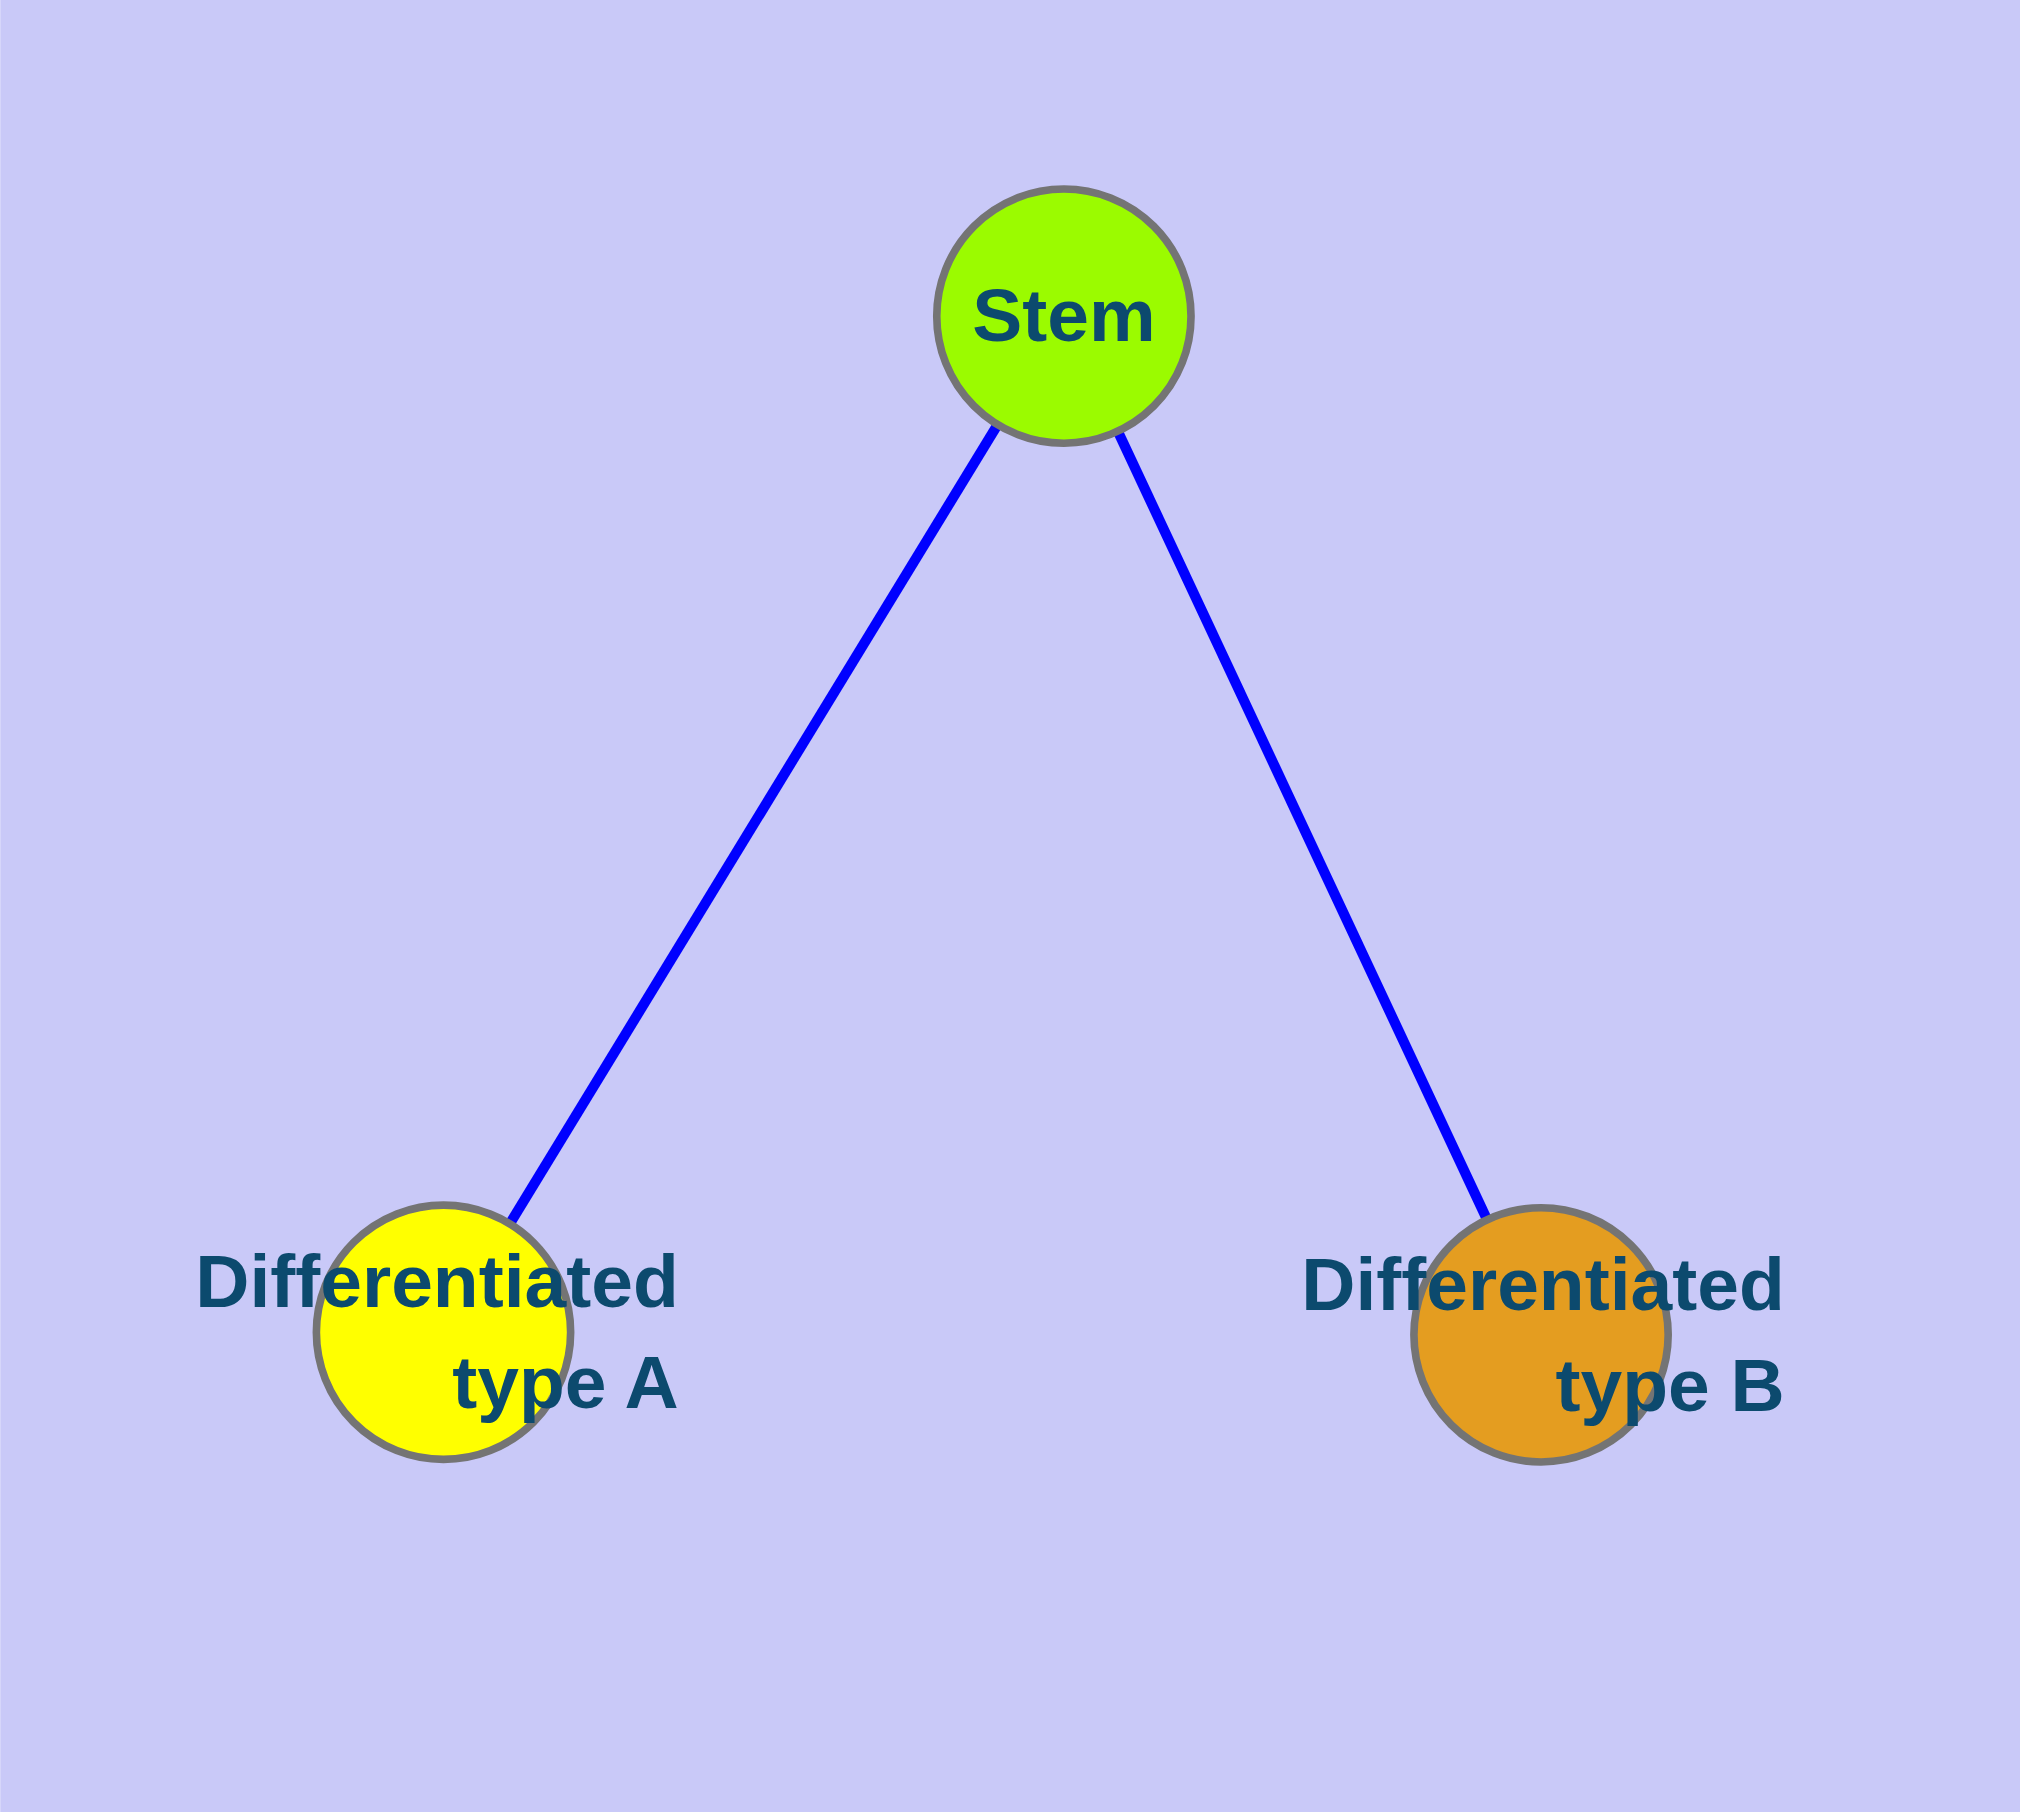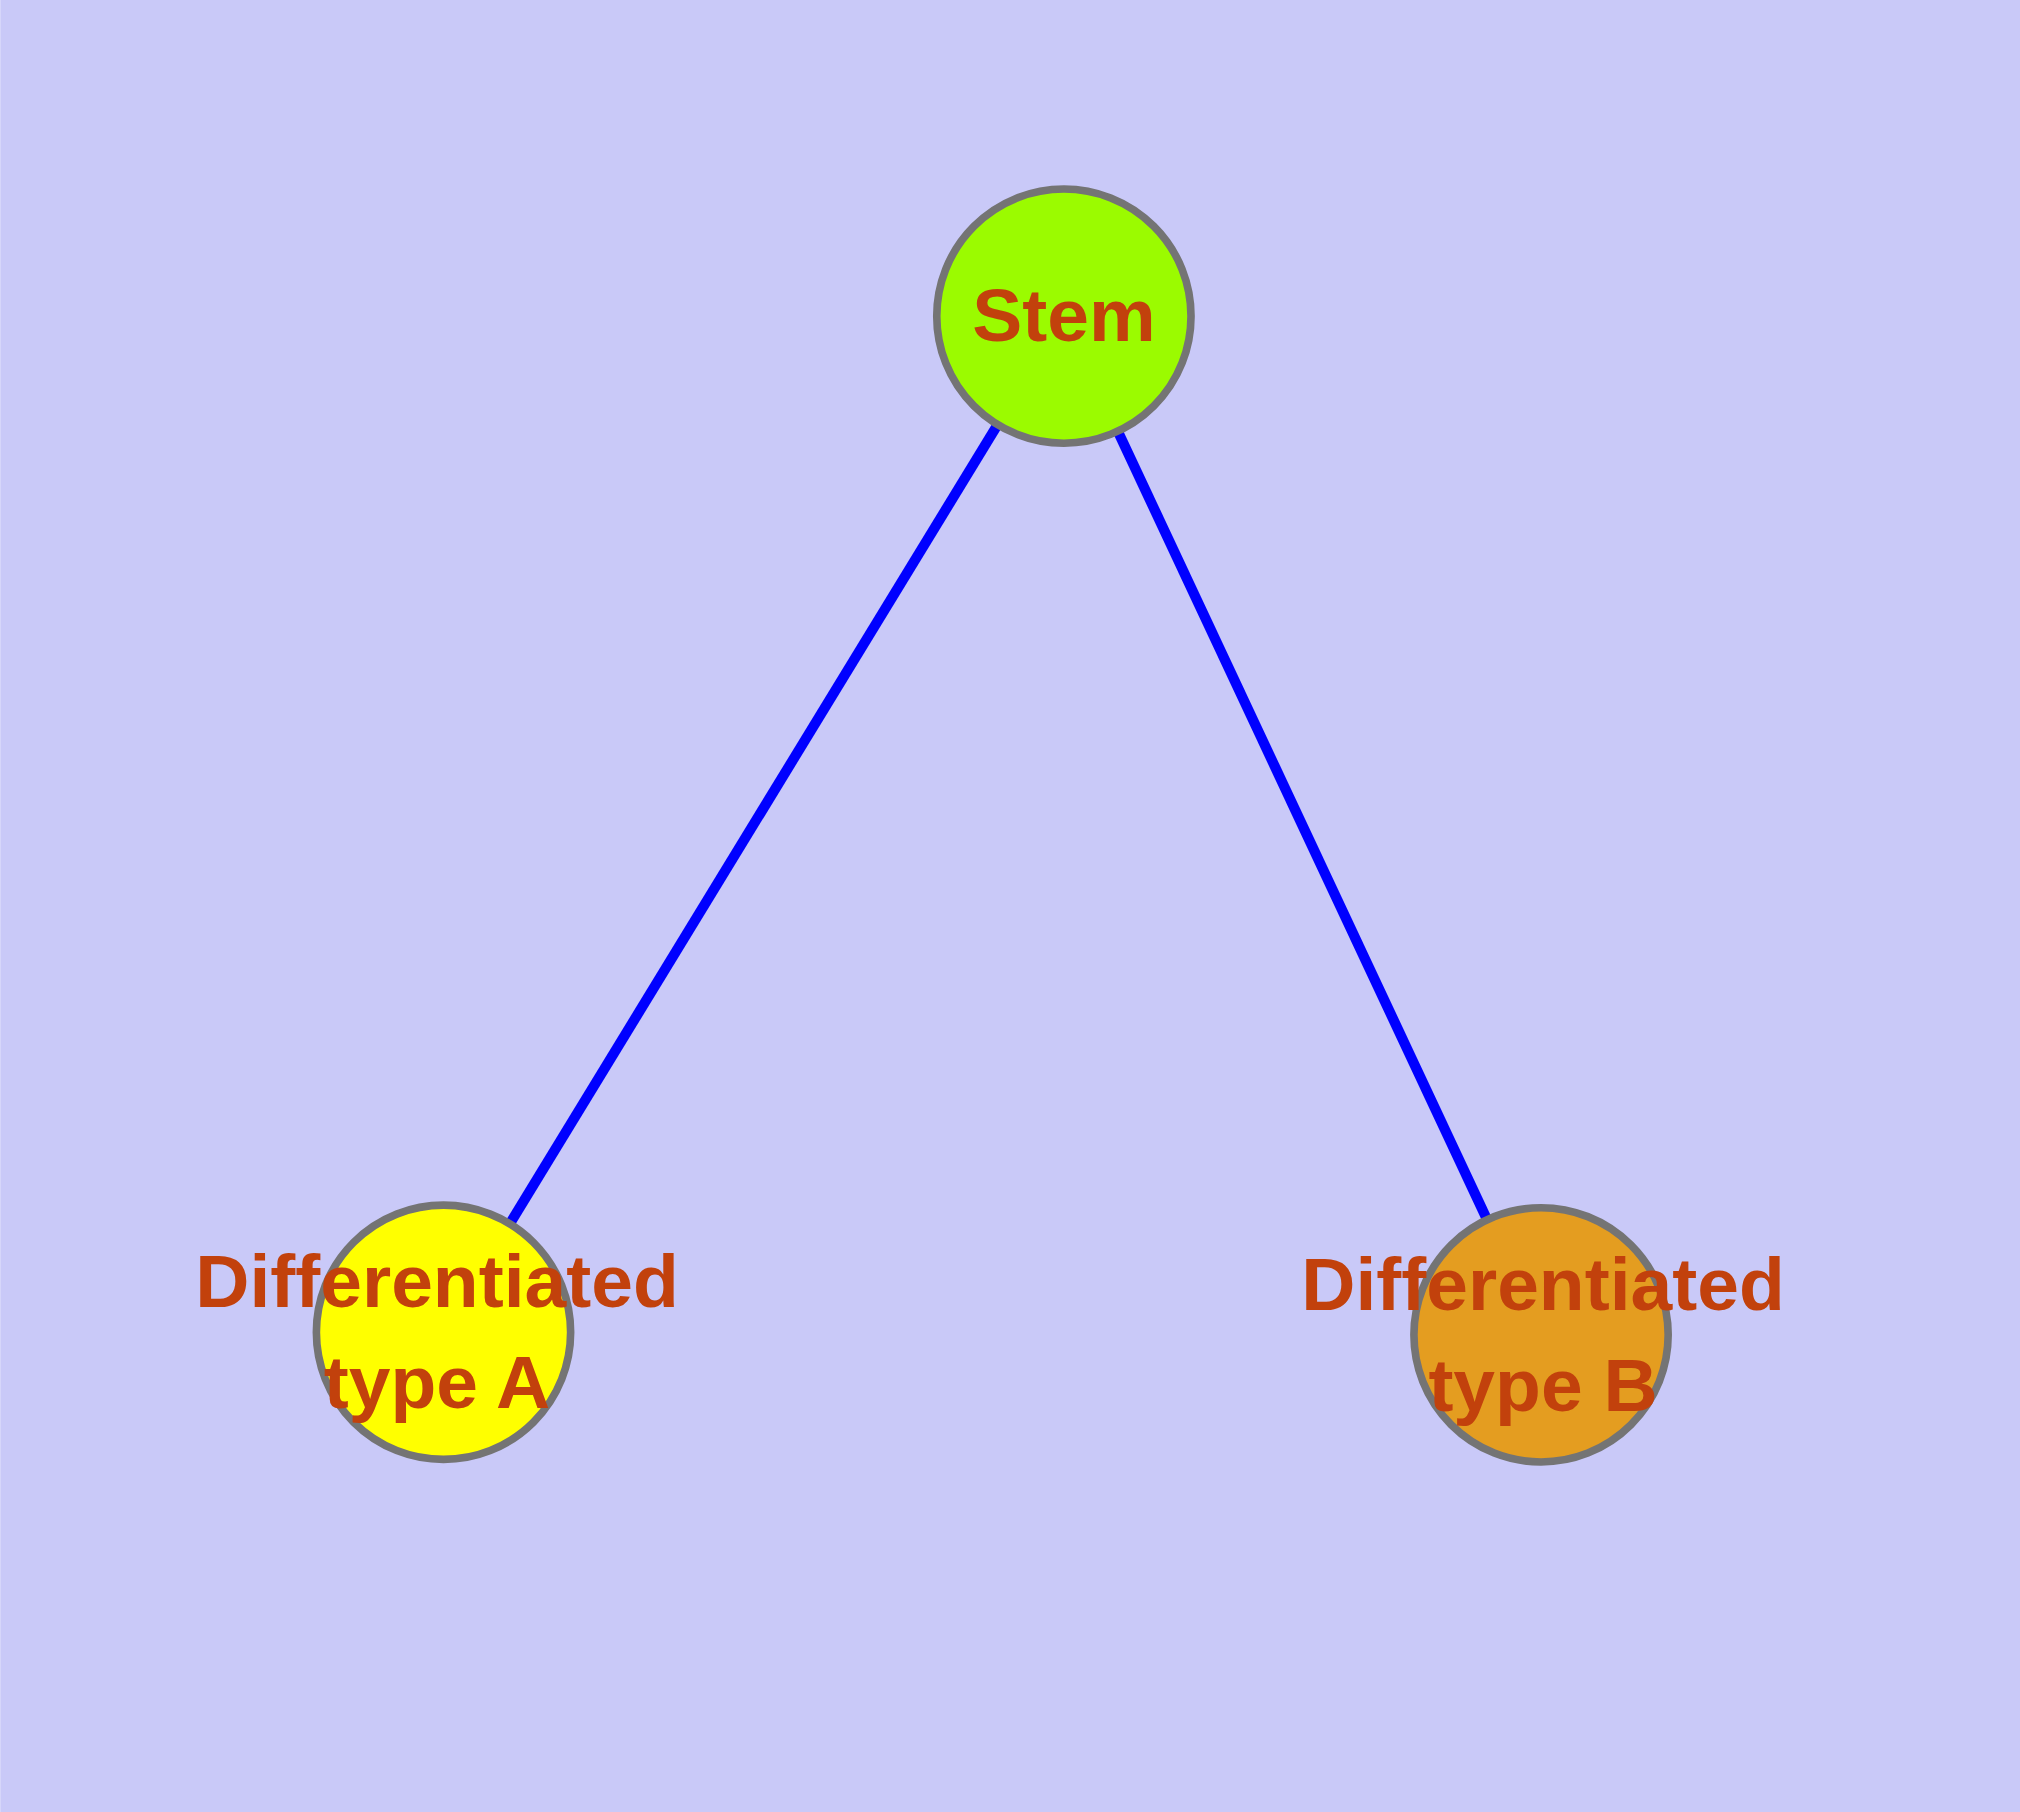--- a/index.html
+++ b/index.html
@@ -21,22 +21,22 @@
     width: 100%;
     height: 100%;
     display: block;
   }
   .node-label {
     position: absolute;
     transform: translate(-50%, -50%);
     font-weight: bold;
     font-size: 75px;
     line-height: 1.35;
-    color: #c2410c;
-    text-align: center;
+    color: #0c4a6e;
+    text-align: right;
     white-space: pre-line;
     pointer-events: none;
   }
   .node-label.stem   { left: 1064px; top: 316px;  }
   .node-label.type-a { left: 437px;  top: 1332px; }
   .node-label.type-b { left: 1543px; top: 1335px; }
 </style>
 </head>
 <body>
 

